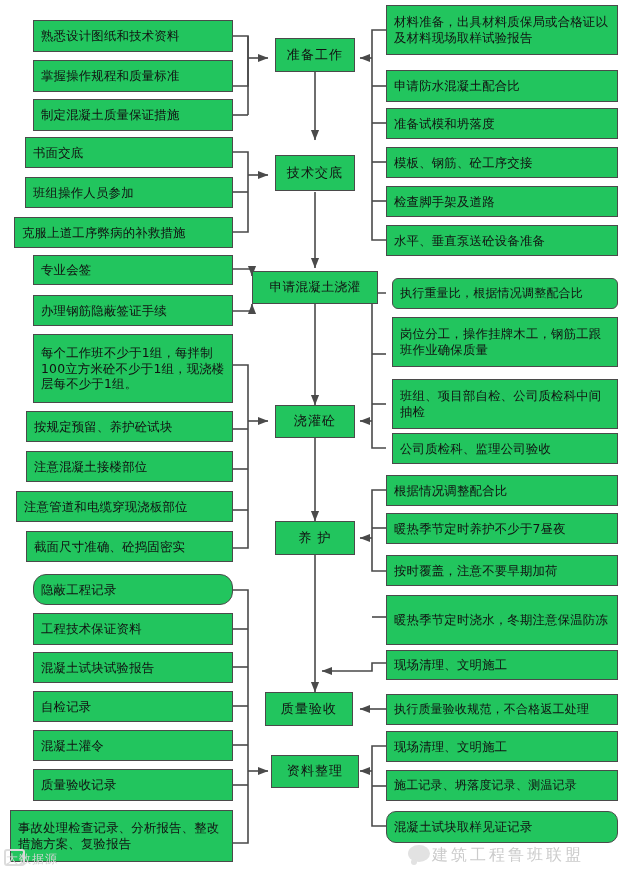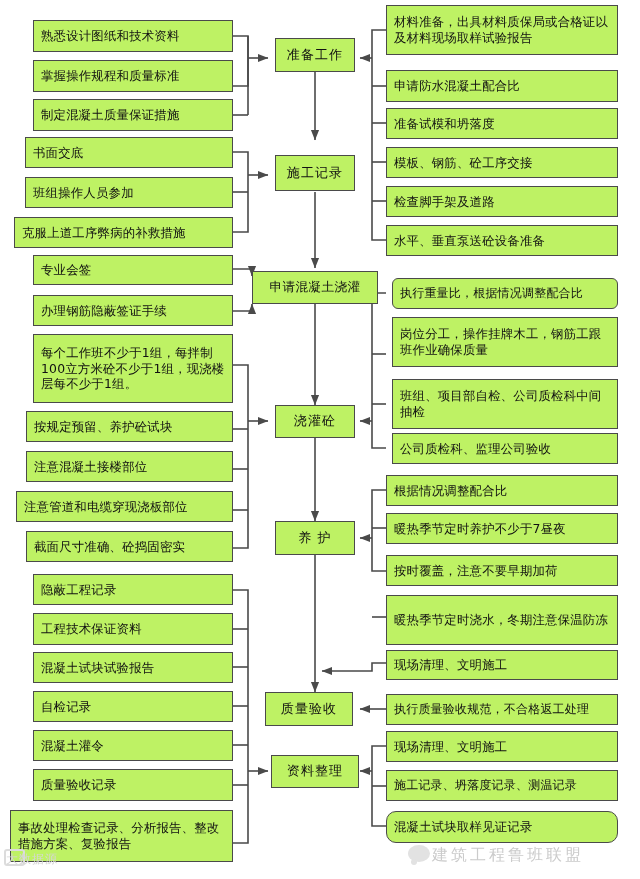--- a/index.html
+++ b/index.html
@@ -11,21 +11,21 @@
     position:relative;
     width:640px;
     height:879px;
     background:#ffffff;
     overflow:hidden;
   }
   .node{
     position:absolute;
     box-sizing:border-box;
     border:1.6px solid #4a4a4a;
-    background:#bef264;
+    background:#22c55e;
     color:#111111;
     display:flex;
     align-items:center;
     padding:10px 7px;
     font-size:12.4px;
     line-height:1.28;
     letter-spacing:0.2px;
     white-space:pre-wrap;
   }
   .node.center{
@@ -146,21 +146,21 @@
       <path d="M315,72 L315,140" marker-end="url(#ah)"></path>
       <path d="M315,192 L315,268" marker-end="url(#ah)"></path>
       <path d="M315,304 L315,405" marker-end="url(#ah)"></path>
       <path d="M315,438 L315,521" marker-end="url(#ah)"></path>
       <path d="M315,555 L315,692" marker-end="url(#ah)"></path>
     </g>
   </svg>
 
   <div class="node center" style="left:275px;top:38px;width:80px;height:34px;">准备工作</div>
 
-  <div class="node center" style="left:275px;top:155px;width:80px;height:36px;">施工记录</div>
+  <div class="node center" style="left:275px;top:155px;width:80px;height:36px;">技术交底</div>
 
   <div class="node center tight" style="left:252px;top:271px;width:126px;height:33px;font-size:12.6px;letter-spacing:0.4px;">申请混凝土浇灌</div>
 
   <div class="node center" style="left:275px;top:405px;width:80px;height:33px;">浇灌砼</div>
 
   <div class="node center" style="left:275px;top:521px;width:80px;height:34px;">养 护</div>
 
   <div class="node center" style="left:265px;top:692px;width:88px;height:34px;">质量验收</div>
 
   <div class="node center" style="left:271px;top:755px;width:88px;height:33px;">资料整理</div>
@@ -175,21 +175,21 @@
 
   <div class="node left" style="left:33px;top:255px;width:200px;height:30px;">专业会签</div>
   <div class="node left" style="left:33px;top:295px;width:200px;height:31px;">办理钢筋隐蔽签证手续</div>
 
   <div class="node left" style="left:33px;top:334px;width:200px;height:69px;align-items:center;">每个工作班不少于1组，每拌制100立方米砼不少于1组，现浇楼层每不少于1组。</div>
   <div class="node left" style="left:26px;top:411px;width:207px;height:31px;">按规定预留、养护砼试块</div>
   <div class="node left" style="left:26px;top:451px;width:207px;height:31px;">注意混凝土接楼部位</div>
   <div class="node left" style="left:16px;top:491px;width:217px;height:31px;">注意管道和电缆穿现浇板部位</div>
   <div class="node left" style="left:26px;top:531px;width:207px;height:31px;">截面尺寸准确、砼捣固密实</div>
 
-  <div class="node left" style="left:33px;top:574px;width:200px;height:31px;">隐蔽工程记录</div>
+  <div class="node left" style="left:33px;top:574px;width:200px;height:31px;border-radius:13px;">隐蔽工程记录</div>
   <div class="node left" style="left:33px;top:613px;width:200px;height:32px;">工程技术保证资料</div>
   <div class="node left" style="left:33px;top:652px;width:200px;height:31px;">混凝土试块试验报告</div>
   <div class="node left" style="left:33px;top:691px;width:200px;height:31px;">自检记录</div>
   <div class="node left" style="left:33px;top:730px;width:200px;height:31px;">混凝土灌令</div>
   <div class="node left" style="left:33px;top:769px;width:200px;height:32px;">质量验收记录</div>
   <div class="node left" style="left:10px;top:810px;width:223px;height:52px;">事故处理检查记录、分析报告、整改措施方案、复验报告</div>
 
   <div class="node right" style="left:386px;top:5px;width:232px;height:50px;">材料准备，出具材料质保局或合格证以及材料现场取样试验报告</div>
   <div class="node right" style="left:386px;top:70px;width:232px;height:32px;">申请防水混凝土配合比</div>
   <div class="node right" style="left:386px;top:108px;width:232px;height:31px;">准备试模和坍落度</div>

